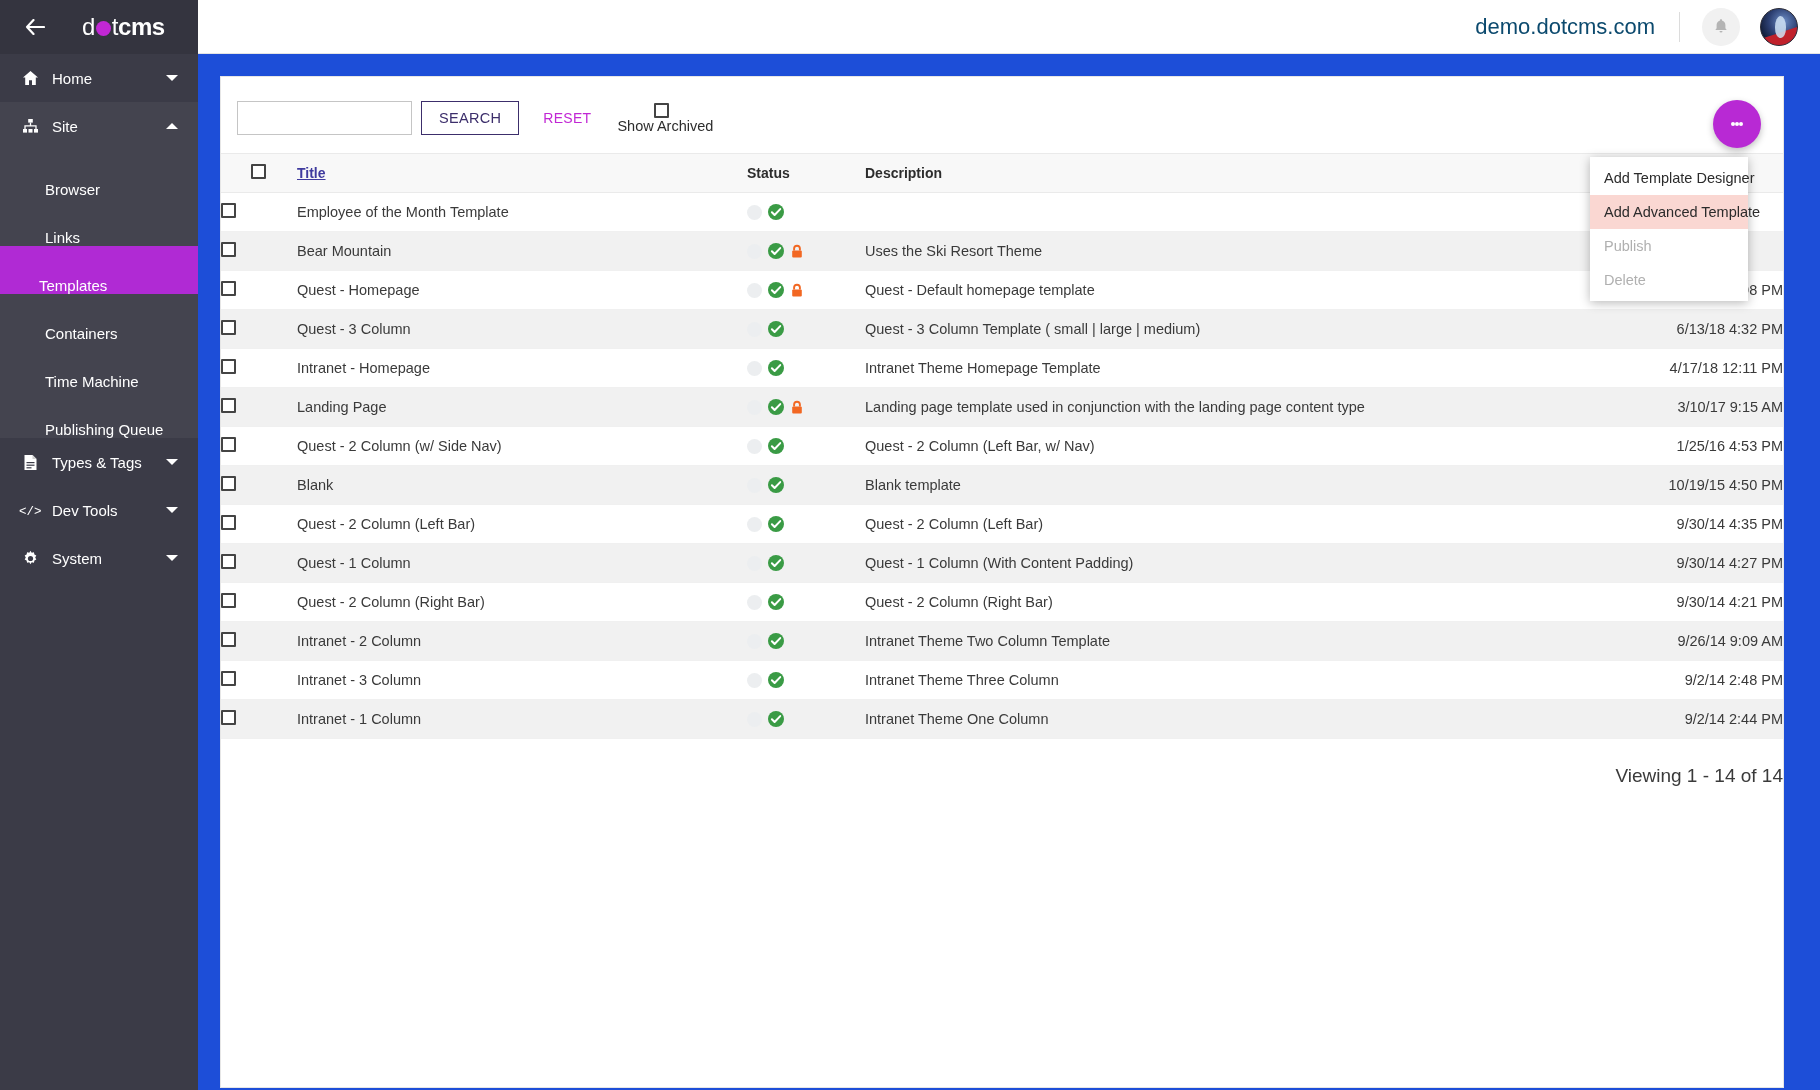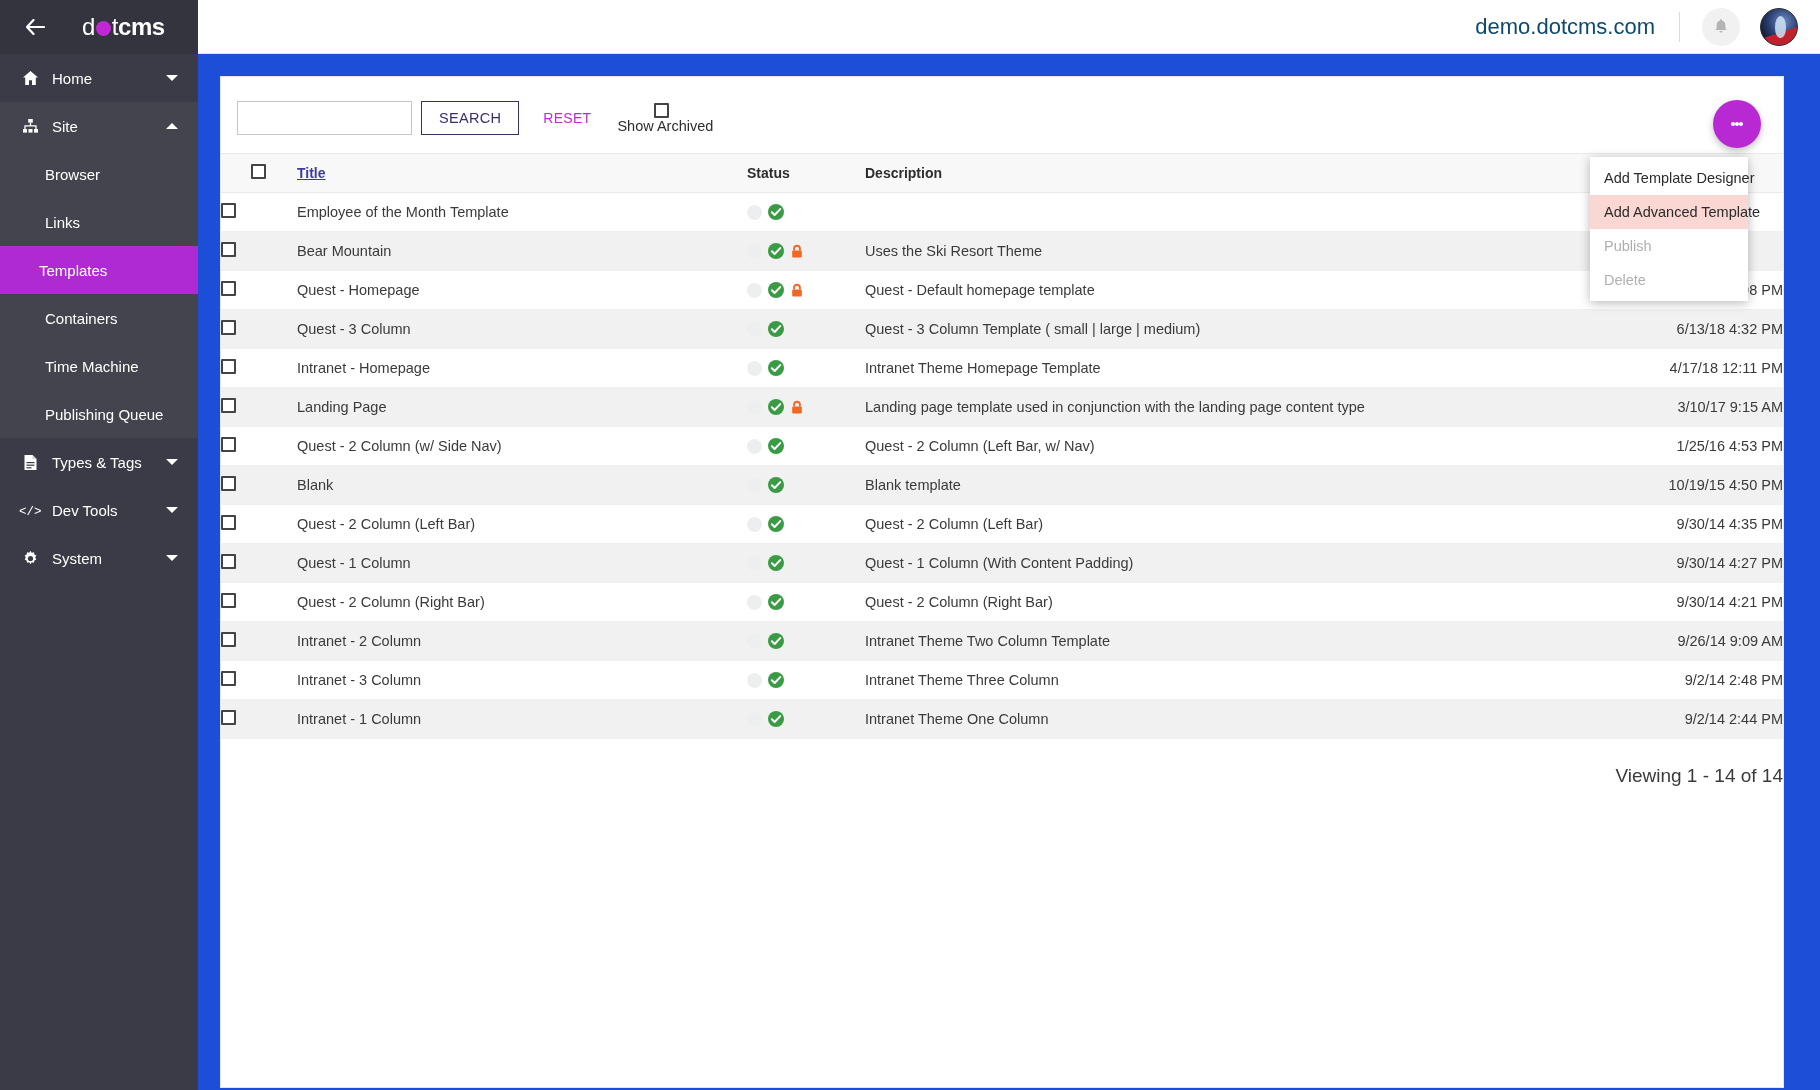--- a/index.html
+++ b/index.html
@@ -60,21 +60,21 @@
     width: 0; height: 0;
     border-left: 6px solid transparent; border-right: 6px solid transparent;
     border-top: 6px solid #ffffff;
   }
   .nav-item.expanded .caret {
     border-top: none; border-bottom: 6px solid #ffffff;
   }
   .nav-item.expanded { background: #44444f; }
   .sub-wrap { background: #44444f; }
   .sub-item {
-    height: 48px; display: flex; align-items: center;
+    height: 48px; display: flex; align-items: flex-end;
     padding-left: 45px; color: #ffffff; font-size: 15px;
     cursor: pointer;
   }
   .sub-item.active { background: #b02ad4; padding-left: 39px; }
 
   
   #main { flex: 1; display: flex; flex-direction: column; min-width: 0; }
   #topbar {
     height: 54px; background: #ffffff;
     display: flex; align-items: center; justify-content: flex-end;

